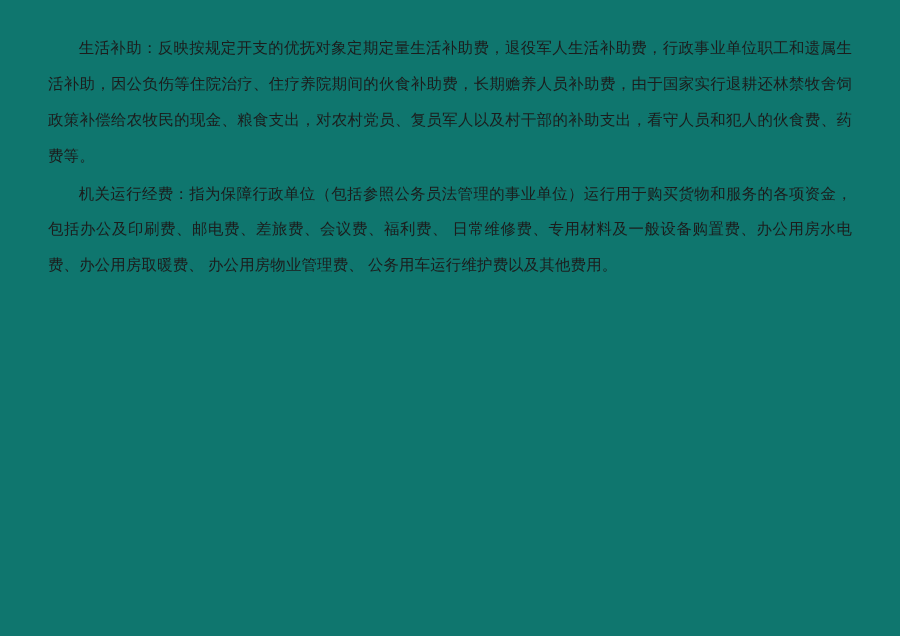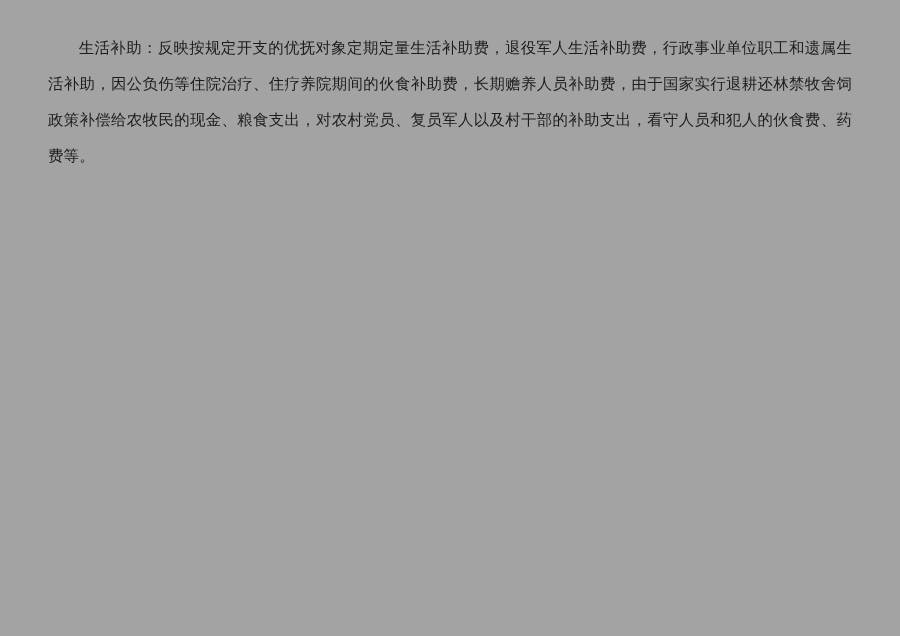--- a/index.html
+++ b/index.html
@@ -11,21 +11,21 @@
     height: 636px;
     background: #ffffff;
     font-family: "Liberation Serif", "DejaVu Serif", serif;
     color: #1a1a1a;
     overflow: hidden;
   }
   .page {
     position: relative;
     width: 900px;
     height: 636px;
-    background: #a3a3a3;
+    background: #0f766e;
     box-sizing: border-box;
     padding: 30px 48px 0 48px;
   }
   .doc-body {
     width: 804px;
     margin: 0 auto;
   }
   .para {
     font-size: 15.4px;
     line-height: 2.33;
@@ -39,14 +39,15 @@
   .para + .para {
     margin-top: 2px;
   }
 </style>
 </head>
 <body>
 
 <div class="page">
   <div class="doc-body">
     <p class="para">生活补助：反映按规定开支的优抚对象定期定量生活补助费，退役军人生活补助费，行政事业单位职工和遗属生活补助，因公负伤等住院治疗、住疗养院期间的伙食补助费，长期赡养人员补助费，由于国家实行退耕还林禁牧舍饲政策补偿给农牧民的现金、粮食支出，对农村党员、复员军人以及村干部的补助支出，看守人员和犯人的伙食费、药费等。</p>
+    <p class="para">机关运行经费：指为保障行政单位（包括参照公务员法管理的事业单位）运行用于购买货物和服务的各项资金，包括办公及印刷费、邮电费、差旅费、会议费、福利费、 日常维修费、专用材料及一般设备购置费、办公用房水电费、办公用房取暖费、 办公用房物业管理费、 公务用车运行维护费以及其他费用。</p>
   </div>
 </div>
 
 </body></html>

